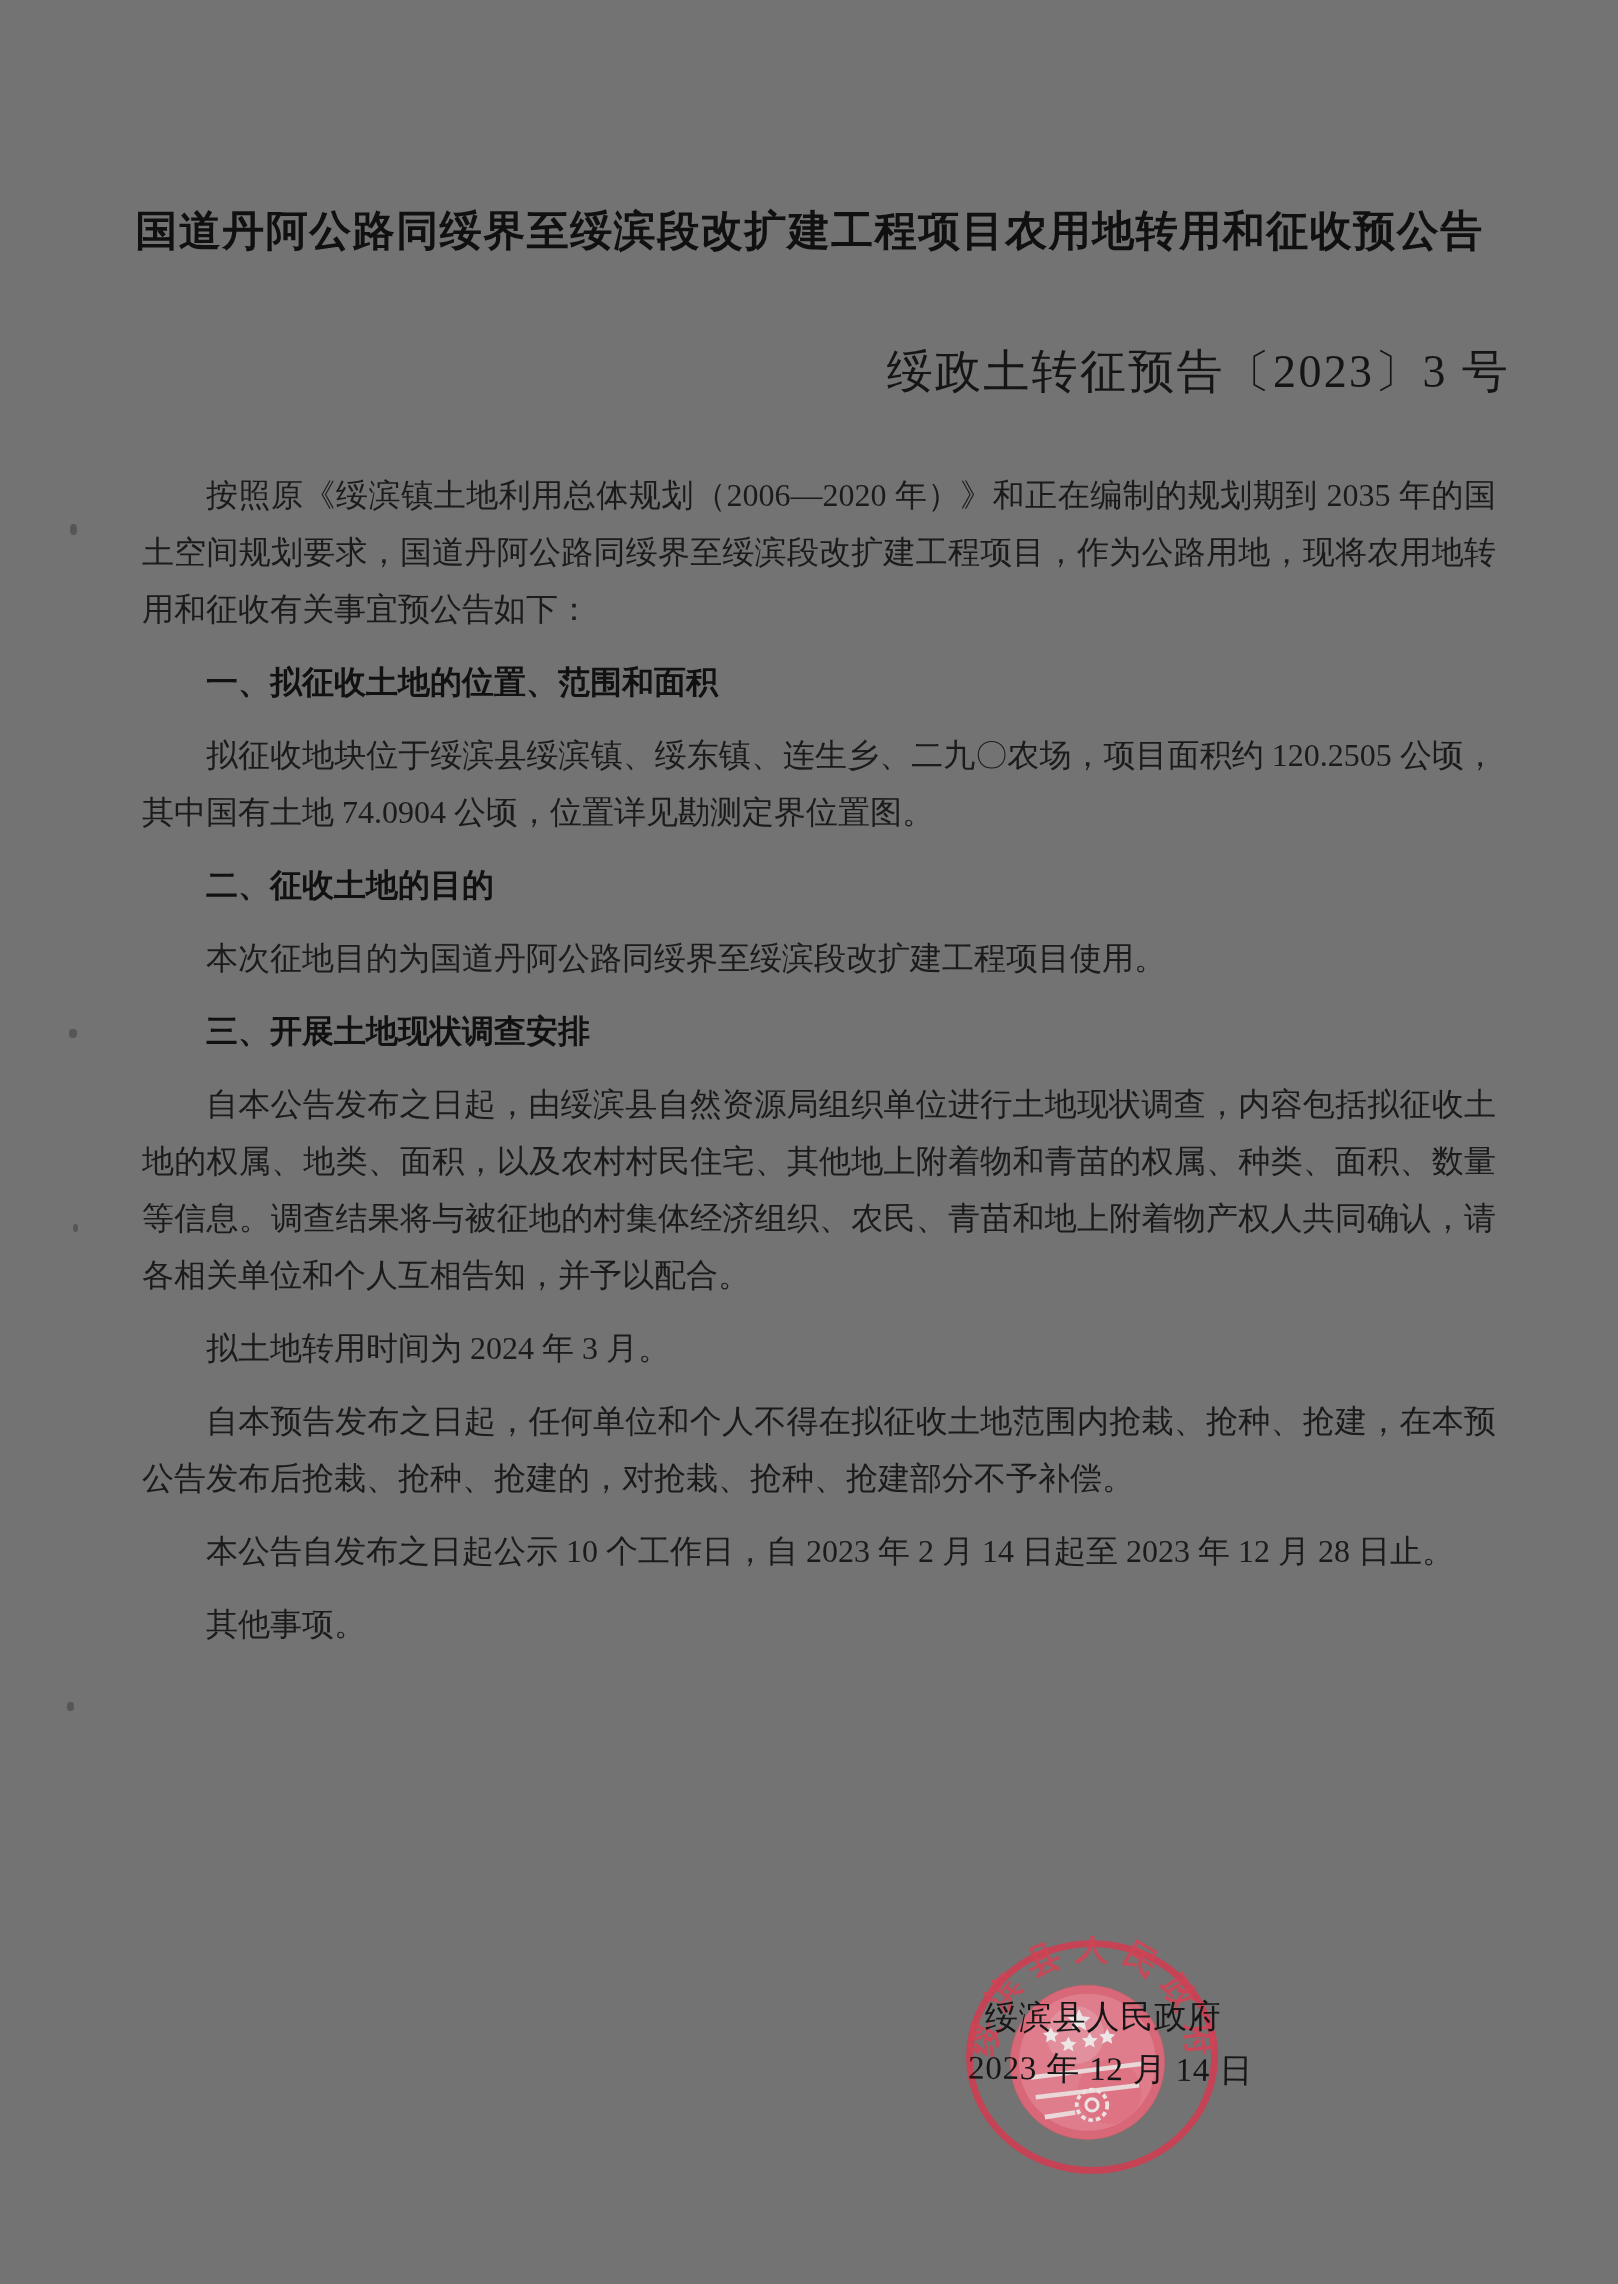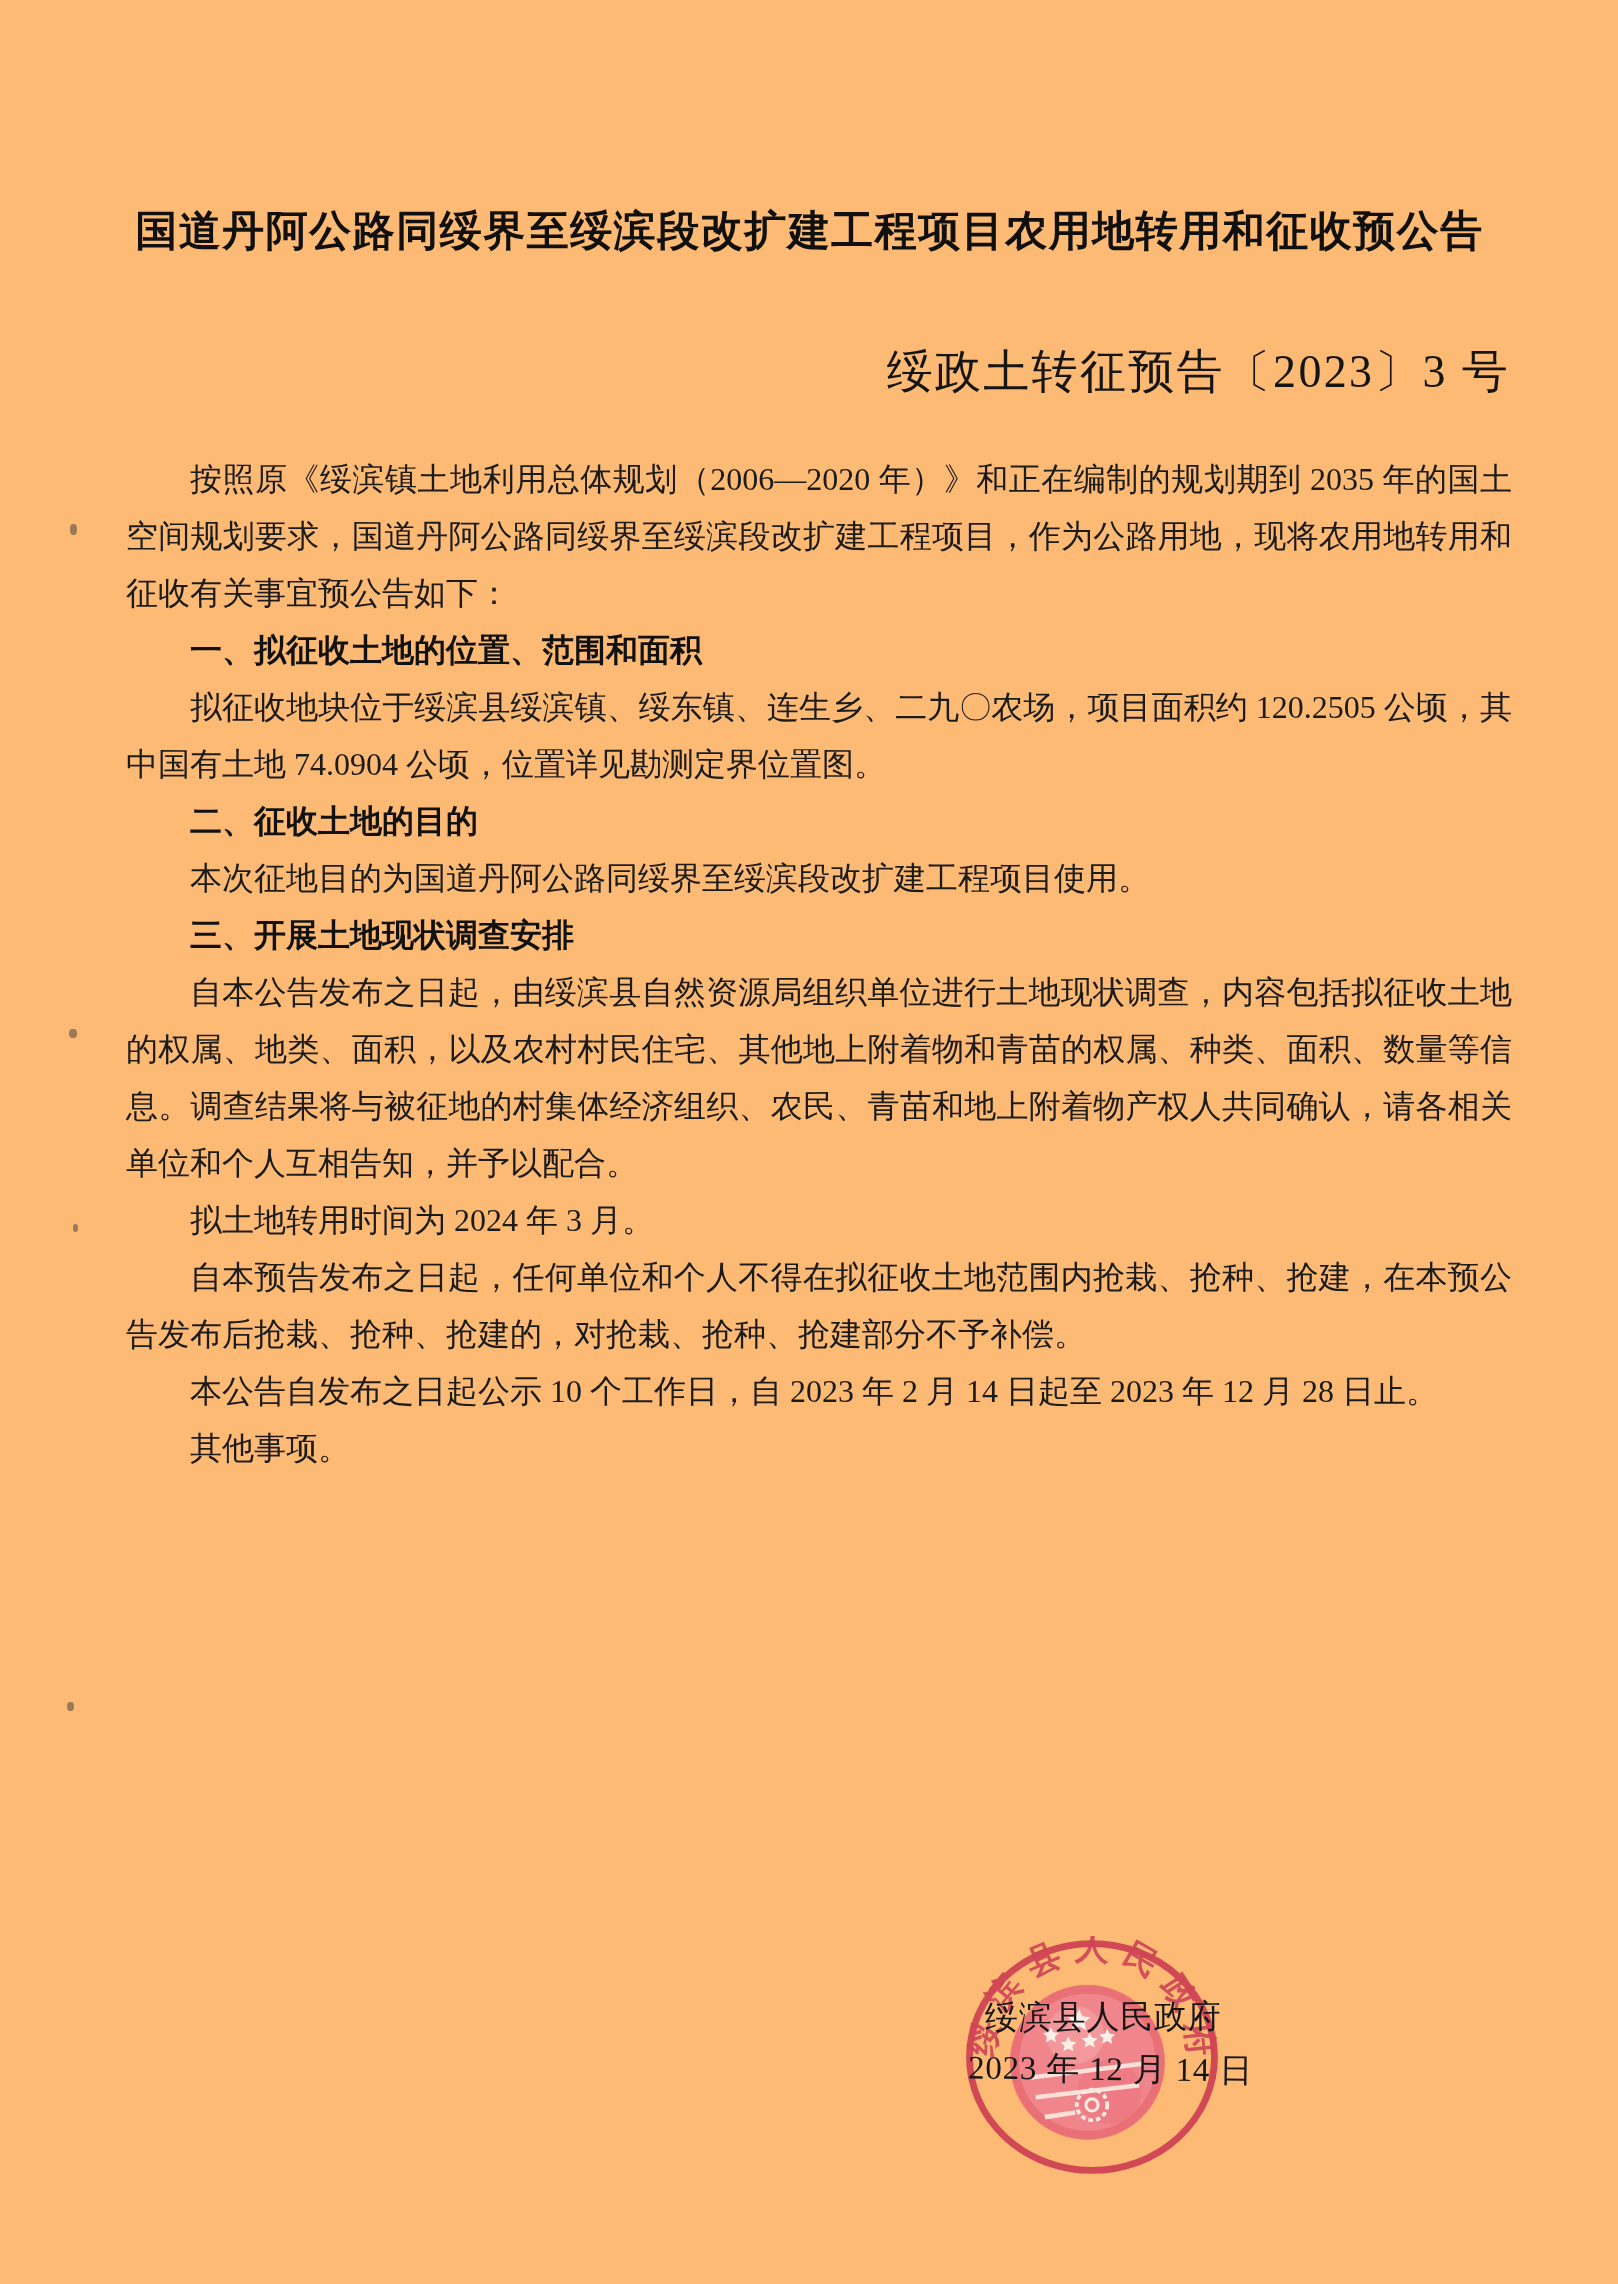--- a/index.html
+++ b/index.html
@@ -1,20 +1,20 @@
 <!DOCTYPE html>
 <html style="font-size:12px"><head>
 <meta charset="utf-8">
 <style>
   html,body{margin:0;padding:0;background:#e8e8e8;}
   .page{
     position:relative;
     width:1619px;height:2284px;
     margin:0 auto;
-    background:#fdba74;
+    background:#737373;
     overflow:hidden;
     color:#1b1b1b;
     font-family:"Liberation Serif","DejaVu Serif",serif;
     text-decoration:underline;
   }
   .doc-title{
     position:absolute;top:204px;left:61px;right:61px;
     text-align:center;
     font-family:"Liberation Sans","DejaVu Sans",sans-serif;
     font-weight:bold;
@@ -27,21 +27,21 @@
     font-size:46px;line-height:1.2;
     letter-spacing:2.3px;
     color:#151515;
   }
   .doc-body{
     position:absolute;top:451px;left:126px;width:1386px;
     font-size:32px;line-height:57px;
     text-align:justify;
     color:#1b1b1b;
   }
-  .doc-body p{margin:0;text-indent:2em;}
+  .doc-body p{margin:16px;text-indent:2em;}
   .sec-heading{
     font-family:"Liberation Sans","DejaVu Sans",sans-serif;
     font-weight:bold;
     color:#111;
   }
   
   .seal{
     position:absolute;left:961px;top:1936px;width:262px;height:242px;
   }
   .sig-line{

